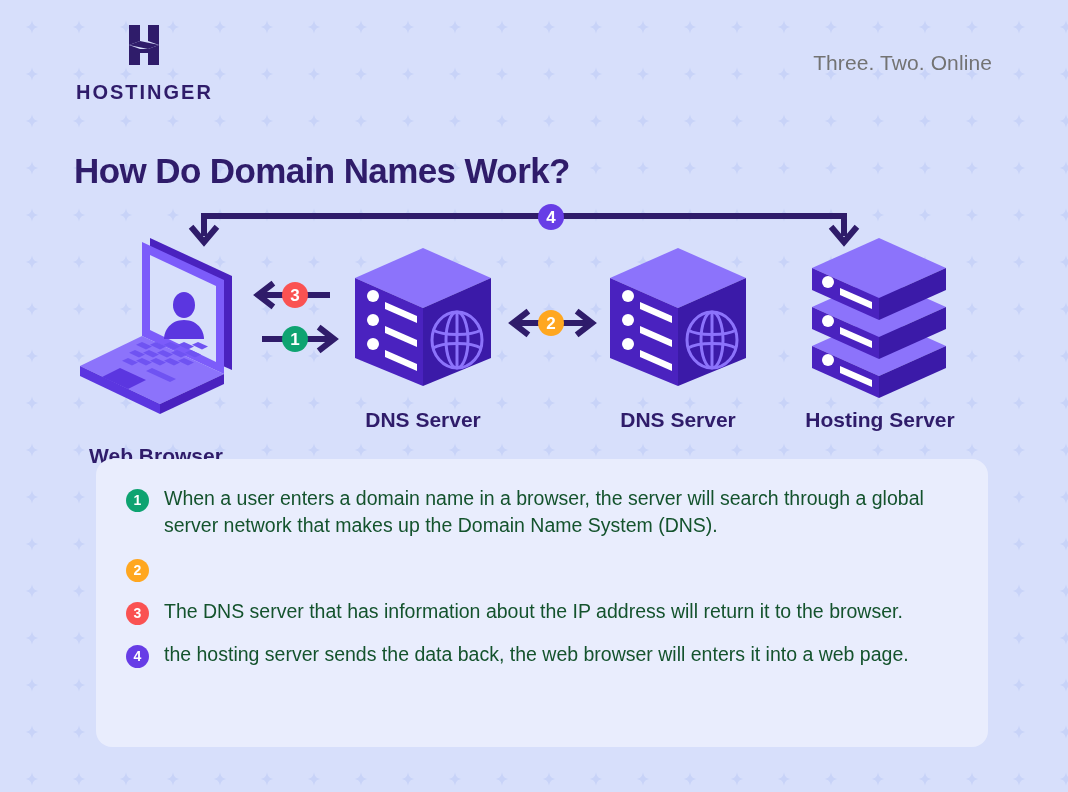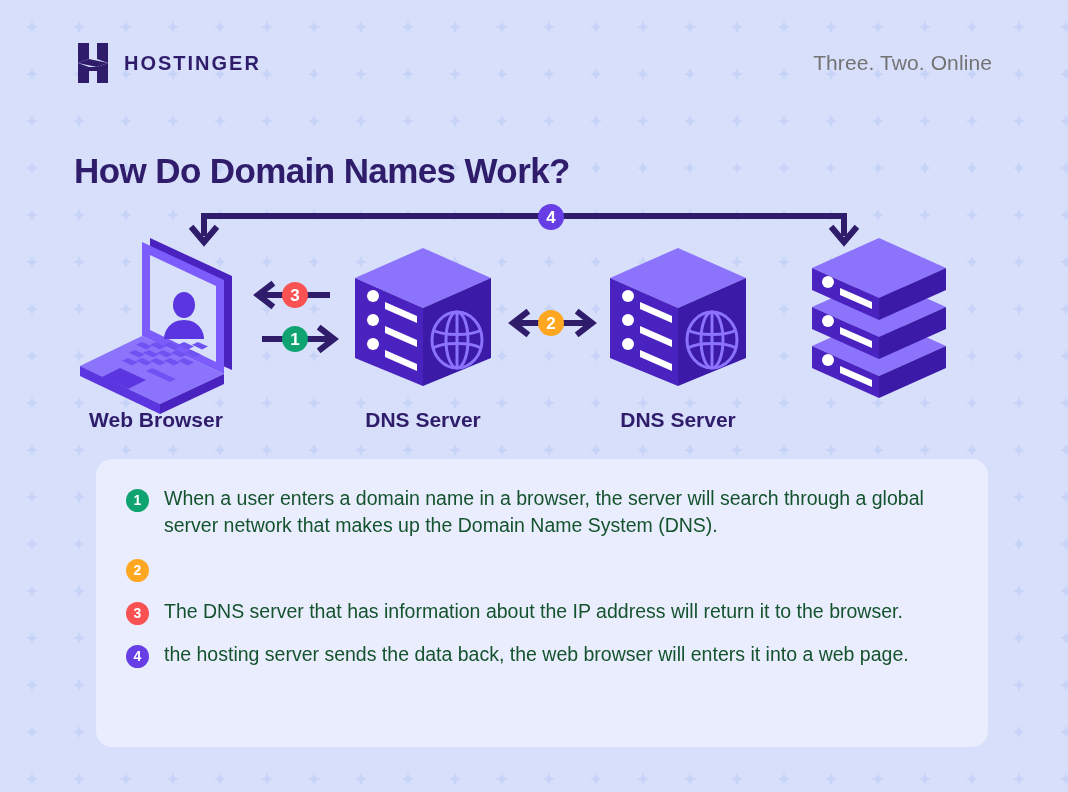--- a/index.html
+++ b/index.html
@@ -36,20 +36,21 @@
     height: 46px;
     z-index: 3;
     display: flex;
     align-items: center;
     justify-content: space-between;
   }
   .brand {
     display: flex;
     align-items: center;
     gap: 14px;
+    flex-direction: column;
   }
   .brand-mark { display:block; }
   .brand-word {
     font-size: 20px;
     font-weight: bold;
     letter-spacing: 2.0px;
     color: #2f1c6a;
   }
   #tagline {
     font-size: 21px;
@@ -79,21 +80,21 @@
   .node-label {
     position: absolute;
     top: 408px;
     z-index: 3;
     font-size: 21px;
     font-weight: bold;
     color: #2f1c6a;
     text-align: center;
     white-space: nowrap;
   }
-  #label-web-browser { left: 56px;  width: 200px; }
+  #label-web-browser { left: 56px;  width: 200px; margin-top: 36px; }
   #label-dns-1       { left: 323px; width: 200px; }
   #label-dns-2       { left: 578px; width: 200px; }
   #label-hosting     { left: 770px; width: 220px; }
 
   .badge-num {
     font-family: "Liberation Sans", sans-serif;
     font-size: 17px;
     font-weight: bold;
     fill: #ffffff;
   }
@@ -306,20 +307,21 @@
         <path d="M67,60 L134,30 L134,52 L67,82 Z" fill="#3b1aa8"></path>
         <circle cx="16" cy="44" r="6" fill="#ffffff"></circle>
         <path d="M28,50 L60,64 L60,71 L28,57 Z" fill="#ffffff"></path>
       </g>
     </g>
   </svg>
 
   <div class="node-label" id="label-web-browser">Web Browser</div>
   <div class="node-label" id="label-dns-1">DNS Server</div>
   <div class="node-label" id="label-dns-2">DNS Server</div>
+  <div class="node-label" id="label-hosting">Hosting Server</div>
 
   <div id="legend-card">
 
     <div class="legend-row" style="margin-bottom:16px;">
       <div class="legend-badge" style="background:#0ea371">1</div>
       <div class="legend-text">
         <div>When a user enters a domain name in a browser, the server will search through a global</div>
         <div>server network that makes up the Domain Name System (DNS).</div>
       </div>
     </div>

